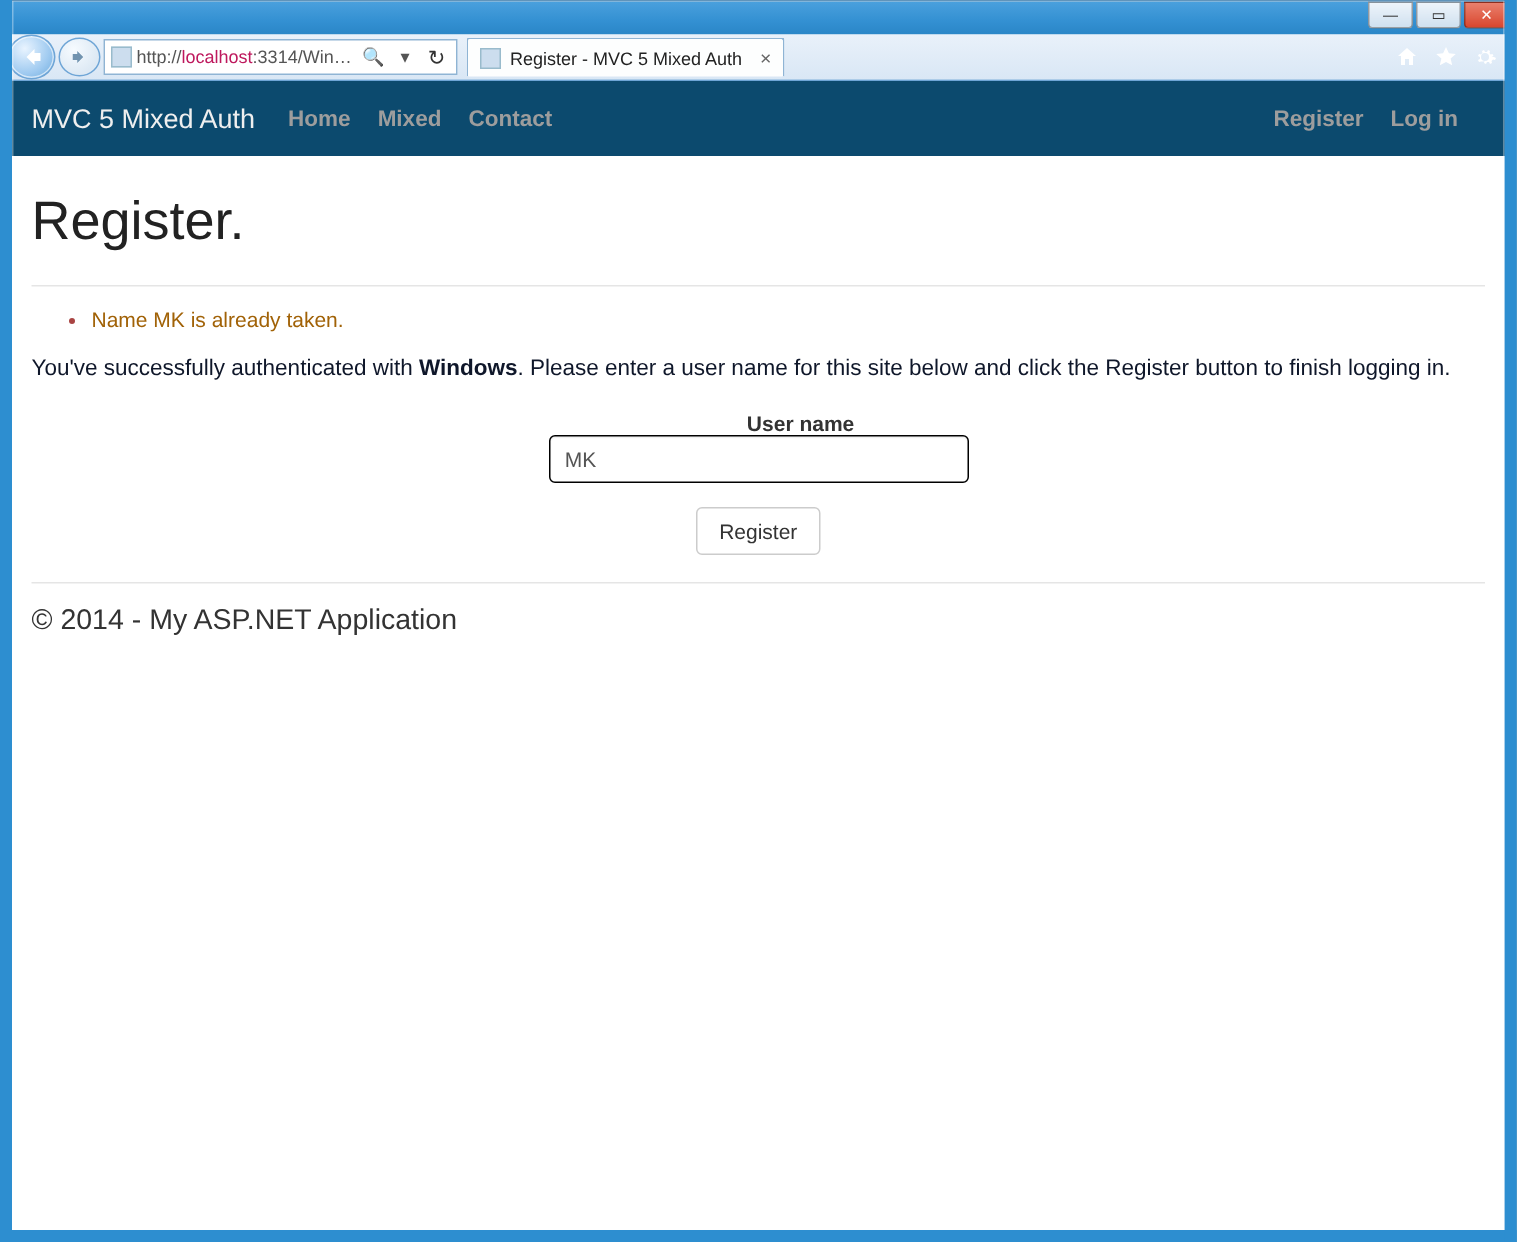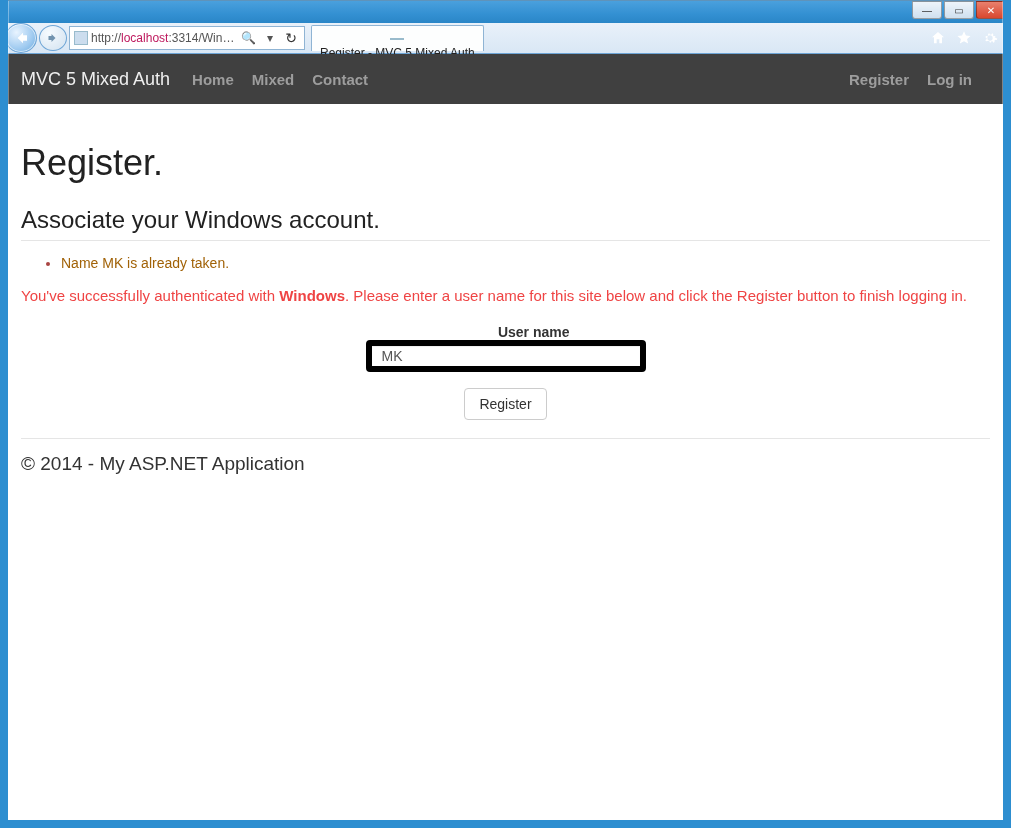--- a/index.html
+++ b/index.html
@@ -61,73 +61,72 @@
     overflow:hidden; white-space:nowrap;
   }
   .addrbar .favicon { width:14px;height:14px; background:#cde; border:1px solid #9bc; }
   .addrbar .urltext { flex:1; overflow:hidden; text-overflow:ellipsis; }
   .addrbar .hostbold { color:#be185d; }
   .addr-tools { width:18px; text-align:center; font-size:12px; color:#555; }
   .addr-refresh { width:18px; text-align:center; font-size:14px; color:#333; }
   .tab {
     height: 26px; border:1px solid #8fb4d4; border-bottom:none;
     background:#fdfefe; display:flex; align-items:center; gap:6px;
-    padding: 12px 8px; font-size:12px; color:#222;
+    padding: 0 8px; font-size:12px; color:#222;
     border-radius: 2px 2px 0 0;
     margin-left:4px;
-    flex-direction:column;
   }
   .tab .tabfav { width:14px;height:14px; background:#cde; border:1px solid #9bc; }
   .tab .tabclose { font-size:13px; color:#666; margin-left:6px; }
   .chrome-right { margin-left:auto; display:flex; gap:10px; padding-right:8px; color:#fff; }
   .chrome-right .cicon { width:16px;height:16px; }
 
   
   .page {
     flex:1; overflow:auto; background:#fff;
   }
   .page-inner {
     background:#fff;
   }
 
   .navbar {
-    background:#404040; color:#999;
+    background:#0c4a6e; color:#999;
     display:flex; align-items:center;
     padding: 0 20px; height: 50px;
     font-size:15px;
   }
   .navbar .brand { color:#efefef; font-size:18px; margin-right:22px; }
   .navbar .navlink { color:#9d9d9d; margin-right:18px; cursor:pointer;font-weight:bold; }
   .navbar .spacer { flex:1; }
 
   .container { padding: 18px 20px 28px 20px; }
-  h1.title { font-size:36px; font-weight:500; color:#222; margin: 20px 0 22px 0; }
+  h1.title { font-size:36px; font-weight:500; color:#222; margin: 4px 0 22px 0; }
   h2.subtitle { font-size:24px; font-weight:400; color:#222; margin-bottom:6px; }
   h3.formhdr { font-size:18px; font-weight:400; color:#333; margin-bottom:18px; }
 
   hr.sep { border:none; border-top:1px solid #e5e5e5; margin: 0 0 14px 0; }
 
   ul.val-errors { list-style: disc; margin: 0 0 14px 40px; color:#a16207; font-size:14px; }
   ul.val-errors li::marker { color:#a94442; }
 
   p.info {
     color:#3a87ad;
     color:#357ebd;
     color:#428bca;
     font-size:15px; margin-bottom:18px; line-height:1.4;
     color:#4686b9;
   }
-  p.info, p.info * { color:#ef4444; }
+  p.info, p.info * { color:#0f172a; }
   p.info strong { font-weight:bold; }
 
   .form-row { display:flex; align-items:center; margin-bottom:16px;flex-direction:column; }
   .form-row label { width:160px; text-align:right; padding-right:16px; font-weight:bold; color:#333; font-size:14px; }
   .form-row input[type=text] {
     width:280px; height:32px; padding:4px 10px;
-    border:6px solid #000000; border-radius:4px;
+    border:1px solid #000000; border-radius:4px;
     font-size:14px; color:#555;
     box-shadow: inset 0 1px 1px rgba(0,0,0,.07);
   }
   .form-row .btn-offset { width:160px; }
   .btn {
     display:inline-block; padding:7px 14px;
     border:1px solid #ccc; border-radius:4px;
     background:#fff; color:#333; font-size:14px;
     cursor:pointer;
   }
@@ -214,21 +213,20 @@
         <span class="navlink">Home</span>
         <span class="navlink">Mixed</span>
         <span class="navlink">Contact</span>
         <span class="spacer"></span>
         <span class="navlink">Register</span>
         <span class="navlink">Log in</span>
       </nav>
 
       <div class="container">
         <h1 class="title">Register.</h1>
-        <h2 class="subtitle">Associate your Windows account.</h2>
 
         <hr class="sep">
 
         <ul class="val-errors">
           <li>Name MK is already taken.</li>
         </ul>
 
         <p class="info">
           <span>You've successfully authenticated with </span><strong>Windows</strong><span>. Please enter a user name for this site below and click the Register button to finish logging in.</span>
         </p>

